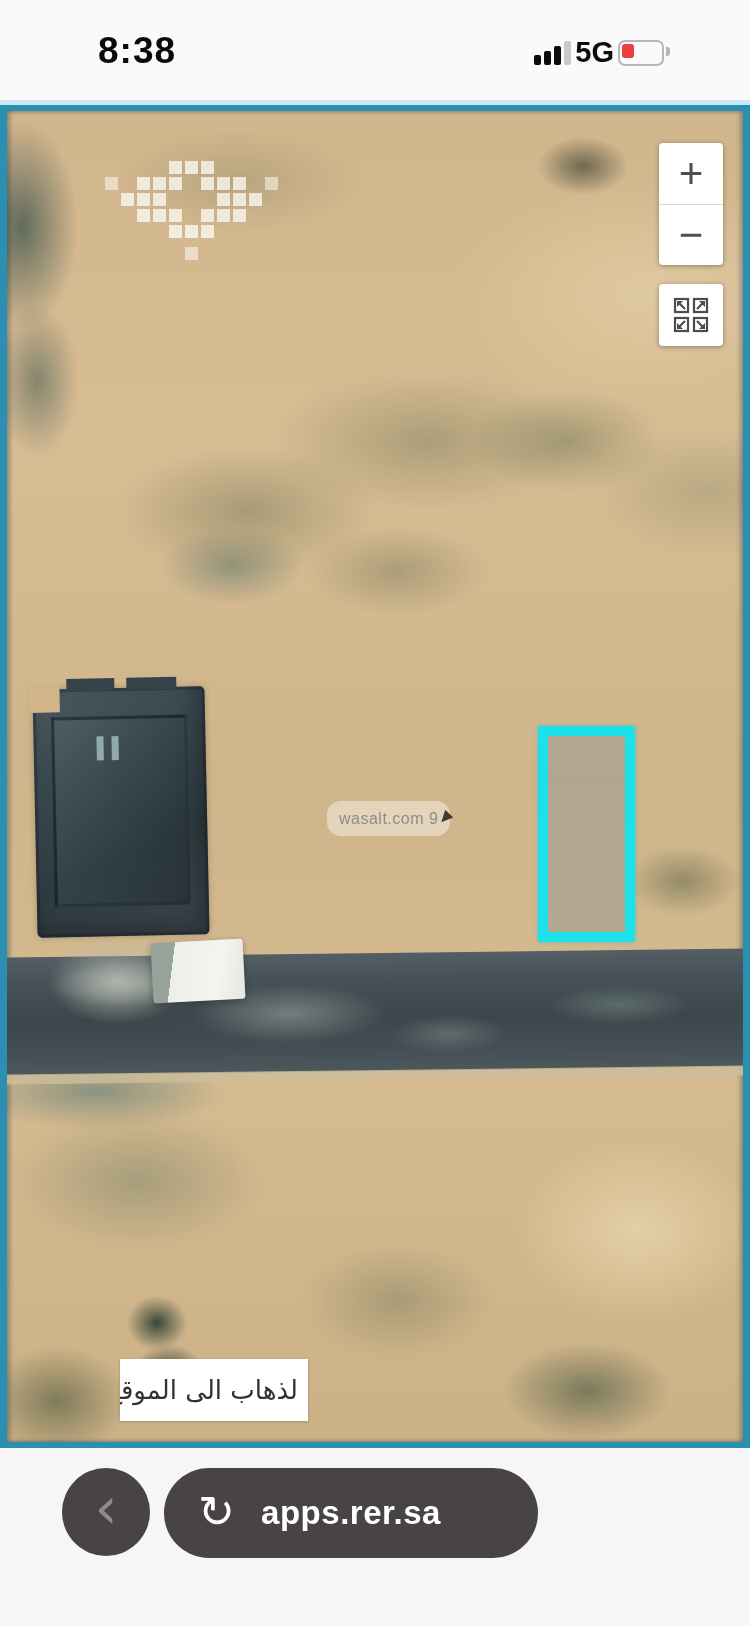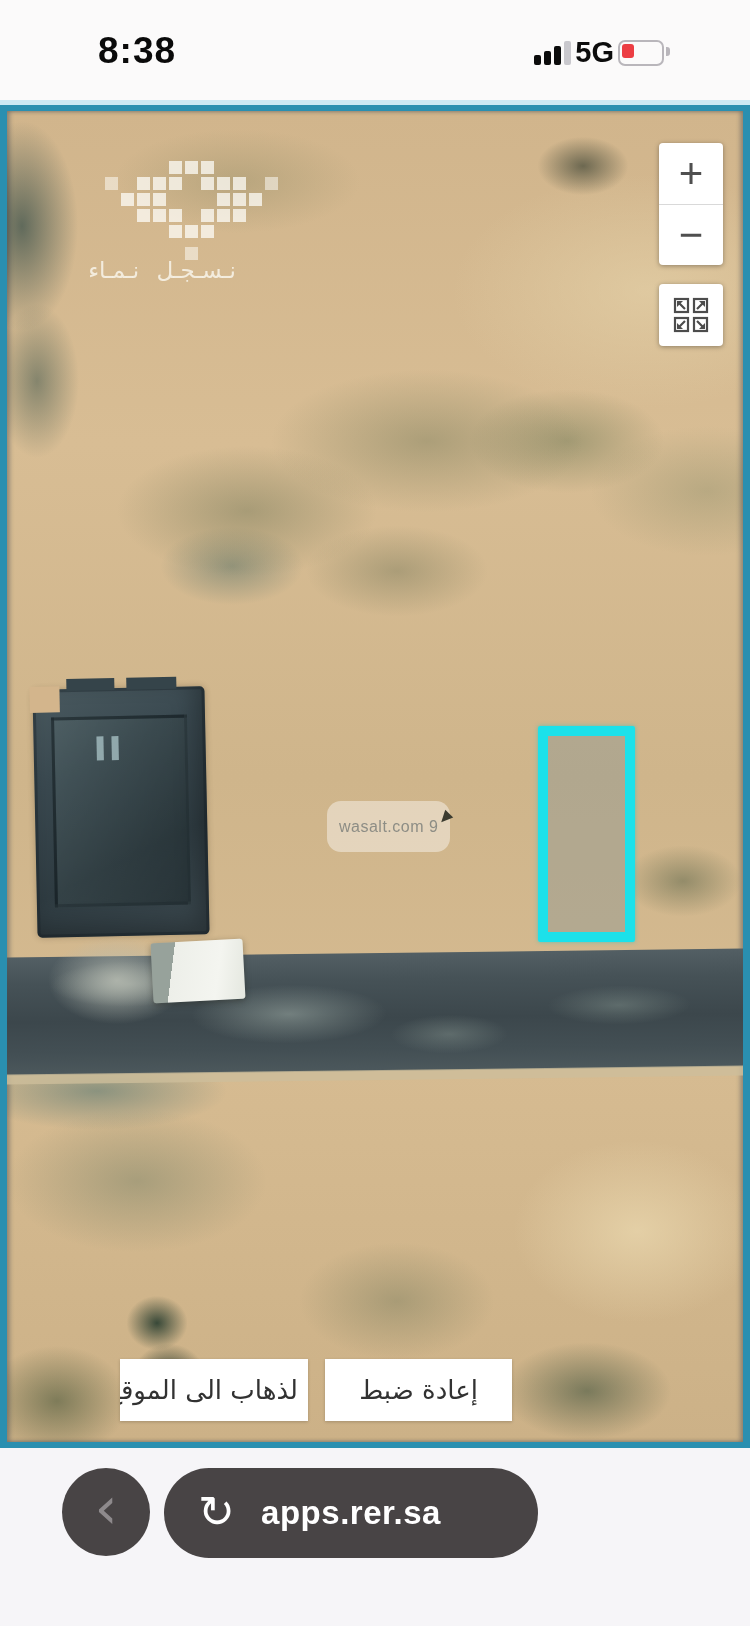--- a/index.html
+++ b/index.html
@@ -101,21 +101,21 @@
   .road::after{content:"";position:absolute;left:0;right:0;bottom:-9px;height:10px;background:rgba(205,190,155,.8);}
 
   
   .parcel{position:absolute;left:531px;top:615px;width:97px;height:216px;box-sizing:border-box;
     border:10px solid #1ce1ea;background:rgba(148,154,146,.5);border-radius:2px;z-index:8;
     box-shadow:0 0 4px rgba(0,200,210,.5);}
   .parcel-number{position:absolute;left:443px;top:692px;z-index:9;font-family:"Liberation Sans",sans-serif;
     font-size:34px;font-weight:700;letter-spacing:-1.5px;color:#0d0d0d;white-space:nowrap;direction:ltr;
     text-shadow:-3px -3px 0 #fff,3px -3px 0 #fff,-3px 3px 0 #fff,3px 3px 0 #fff,0 -3px 0 #fff,0 3px 0 #fff,-3px 0 0 #fff,3px 0 0 #fff,0 0 7px #fff;}
 
-  .wasalt{position:absolute;left:320px;top:690px;height:27px;line-height:27px;padding:12px 12px;z-index:7;
+  .wasalt{position:absolute;left:320px;top:690px;height:27px;line-height:27px;padding:4px 12px;z-index:7;
     background:rgba(255,255,255,.42);border-radius:14px;font-size:16px;color:#8d8d85;letter-spacing:.5px;white-space:nowrap;}
   .wasalt-cursor{position:absolute;left:436px;top:700px;width:0;height:0;z-index:7;
     border-left:10px solid #3c3c30;border-top:5px solid transparent;border-bottom:8px solid transparent;transform:rotate(18deg);}
 
   
   .map-btn{position:absolute;top:1248px;height:62px;background:#fff;color:#323232;z-index:12;cursor:pointer;
     font-family:"DejaVu Sans",sans-serif;font-size:26px;display:flex;align-items:center;box-shadow:0 1px 3px rgba(0,0,0,.2);}
   .btn-go{left:113px;width:188px;overflow:hidden;direction:rtl;justify-content:flex-start;padding-right:10px;box-sizing:border-box;white-space:nowrap;}
   .btn-reset{left:318px;width:187px;justify-content:center;direction:rtl;}
 
@@ -150,21 +150,20 @@
     </div>
   </div>
 
   <div class="header-line"></div>
 
   <div class="map-frame">
     <div class="map">
 
       <div class="rega">
         <div class="mosaic"></div>
-        <div class="slogan">نـسـجـل نـمـاء</div>
       </div>
 
       <div class="building">
         <div class="notch"></div>
         <div class="tab1"></div>
         <div class="tab2"></div>
         <div class="vent1"></div>
         <div class="vent2"></div>
       </div>
       <div class="dust"></div>
@@ -192,21 +191,20 @@
           <g fill="#4c4c4c">
             <path d="M4 10 L4 4 L10 4 Z"></path>
             <path d="M26 4 L32 4 L32 10 Z"></path>
             <path d="M4 26 L4 32 L10 32 Z"></path>
             <path d="M32 26 L32 32 L26 32 Z"></path>
           </g>
         </svg>
       </div>
 
       <div class="map-btn btn-go">لذهاب الى الموقع</div>
-      <div class="map-btn btn-reset">إعادة ضبط</div>
 
     </div>
   </div>
 
   <div class="bottom-area">
     <div class="back-btn">
       <span class="back-chevron">‹</span>
     </div>
     <div class="url-pill">
       <span class="reload">↻</span>

